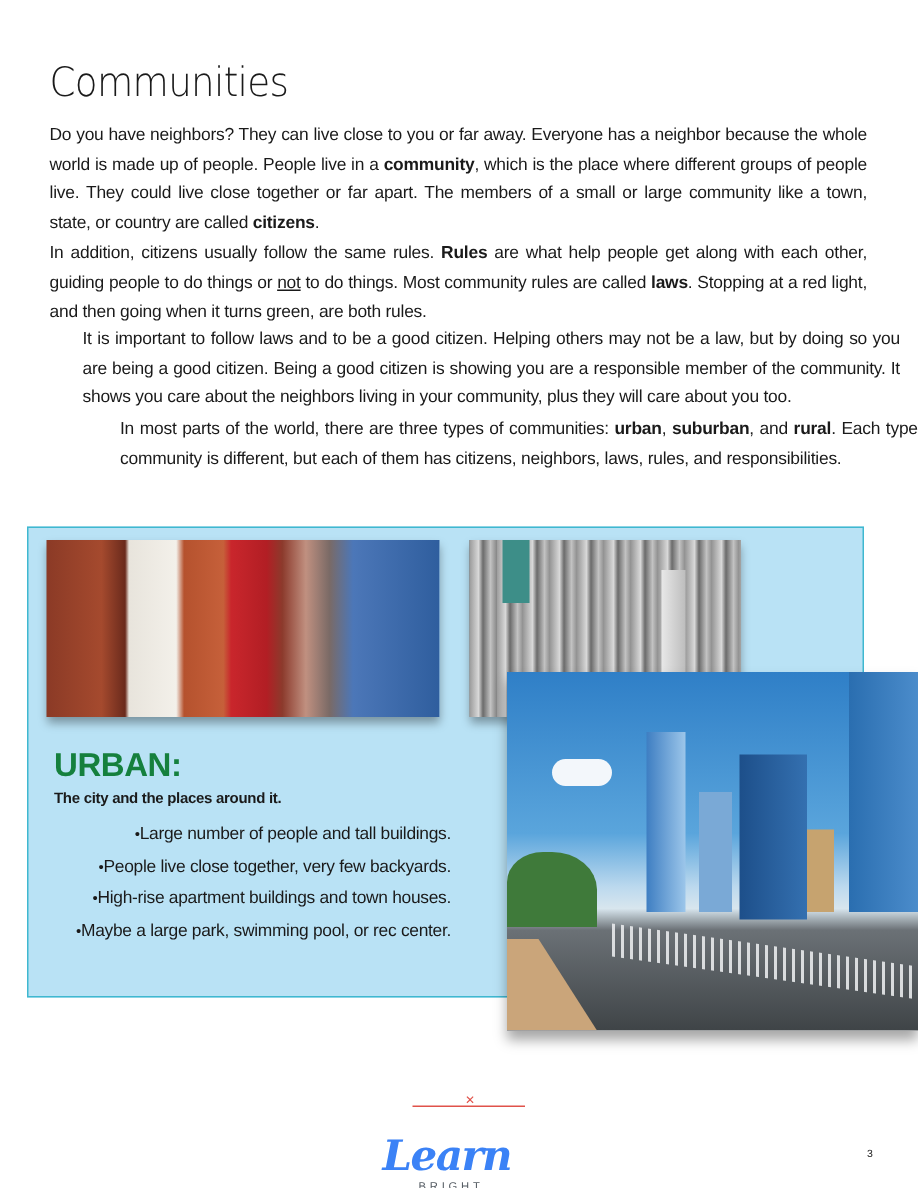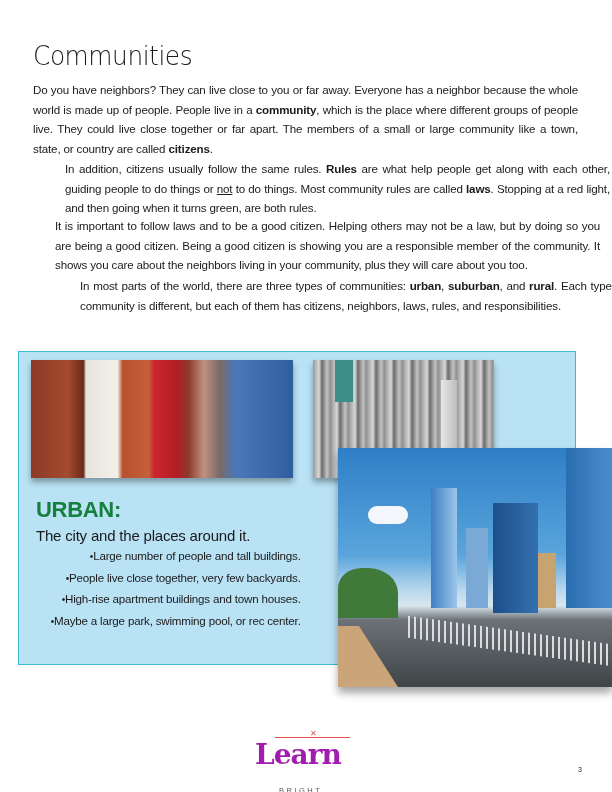--- a/index.html
+++ b/index.html
@@ -18,38 +18,38 @@
   .photo3 .b1 { position: absolute; left: 93px; top: 40px; width: 26px; height: 120px; background: linear-gradient(90deg, #3e7ec2, #9cc6ea); }
   .photo3 .b2 { position: absolute; left: 155px; top: 55px; width: 45px; height: 110px; background: linear-gradient(90deg, #1d4f8a, #3470b0); }
   .photo3 .b3 { position: absolute; left: 128px; top: 80px; width: 22px; height: 80px; background: #7aa9d6; }
   .photo3 .b4 { position: absolute; left: 200px; top: 105px; width: 18px; height: 55px; background: #c6a36f; }
   .photo3 .b5 { position: absolute; left: 228px; top: 0; width: 46px; height: 160px; background: linear-gradient(90deg, #2a6eb0, #4b8ccb); }
   .photo3 .trees { position: absolute; left: 0; top: 120px; width: 60px; height: 50px; background: #3f7a3a; border-radius: 40% 50% 0 0; }
   .photo3 .cloud { position: absolute; left: 30px; top: 58px; width: 40px; height: 18px; background: #f3f7fb; border-radius: 12px; }
   .photo3 .sidewalk { position: absolute; left: 0; top: 178px; width: 60px; height: 61px; background: #caa57a; clip-path: polygon(0 0, 35% 0, 100% 100%, 0 100%); }
   .photo3 .fence { position: absolute; left: 70px; top: 182px; width: 204px; height: 22px; background: repeating-linear-gradient(90deg, #e8eaec 0 2px, transparent 2px 6px); opacity: 0.9; transform: skewY(8deg); }
   .urban-heading { position: absolute; left: 36px; top: 497px; font-size: 22px; font-weight: bold; color: #15803d; letter-spacing: -0.3px; }
-  .urban-sub { position: absolute; left: 36px; top: 527px; font-size: 15px; font-weight: normal; letter-spacing: -0.2px; }
+  .urban-sub { position: absolute; left: 36px; top: 527px; font-size: 10px; font-weight: bold; letter-spacing: -0.2px; }
   .bullets { position: absolute; left: 36px; top: 548px; margin: 0; padding: 0; list-style: none; text-align: right; }
   .bullets li { font-size: 11.6px; height: 21.5px; line-height: 15px; letter-spacing: -0.2px; }
   .bullets .dot { display: inline-block; width: 18px; font-size: 10px; }
   .logo { position: absolute; left: 255px; top: 734px; width: 100px; height: 50px; }
-  .logo-script { position: absolute; left: 0; top: 4px; font-family: "DejaVu Serif", serif; font-weight: bold; font-size: 28px; color: #a21caf; letter-spacing: -1px; }
+  .logo-script { position: absolute; left: 0; top: 20px; font-family: "DejaVu Serif", serif; font-style: italic; font-weight: bold; font-size: 28px; color: #3b82f6; letter-spacing: -1px; }
   .logo-sub { position: absolute; left: 24px; top: 52px; font-size: 7.5px; letter-spacing: 2.5px; color: #555c63; }
   .logo-line { position: absolute; left: 20px; top: 3px; width: 75px; height: 1px; background: #e0524a; }
   .logo-x { position: absolute; left: 55px; top: -5px; font-size: 8px; color: #e0524a; }
   .page-num { position: absolute; left: 578px; top: 766px; font-size: 7px; color: #222; }
 </style>
 </head>
 <body>
 
 <div class="title">Communities</div>
 
 <div class="para" style="top:80px;"><span>Do you have neighbors?  They can live close to you or far away. Everyone has a neighbor because the whole world is made up of people.  People live in a </span><b>community</b><span>, which is the place where different groups of people live.  They could live close together or far apart.  The members of a small or large community like a town, state, or country are called </span><b>citizens</b><span>.</span></div>
-<div class="para" style="top:159px;margin-left:32px;"><span>In addition, citizens usually follow the same rules.  </span><b>Rules</b><span> are what help people get along with each other, guiding people to do things or </span><u>not</u><span> to do things.  Most community rules are called </span><b>laws</b><span>.  Stopping at a red light, and then going when it turns green, are both rules.</span></div>
+<div class="para" style="top:159px;"><span>In addition, citizens usually follow the same rules.  </span><b>Rules</b><span> are what help people get along with each other, guiding people to do things or </span><u>not</u><span> to do things.  Most community rules are called </span><b>laws</b><span>.  Stopping at a red light, and then going when it turns green, are both rules.</span></div>
 <div class="para" style="top:216px;margin-left:22px;"><span>It is important to follow laws and to be a good citizen.  Helping others may not be a law, but by doing so you are being a good citizen.  Being a good citizen is showing you are a responsible member of the community. It shows you care about the neighbors living in your community, plus they will care about you too.</span></div>
 <div class="para" style="top:276px;margin-left:47px;"><span>In most parts of the world, there are three types of communities:  </span><b>urban</b><span>, </span><b>suburban</b><span>, and </span><b>rural</b><span>.  Each type of community is different, but each of them has citizens, neighbors, laws, rules, and responsibilities.</span></div>
 
 <div class="box"></div>
 
 <div class="photo photo1" title="Colorful row houses"></div>
 <div class="photo photo2" title="Aerial view of city skyscrapers">
   <div class="teal"></div>
   <div class="tower"></div>
 </div>

